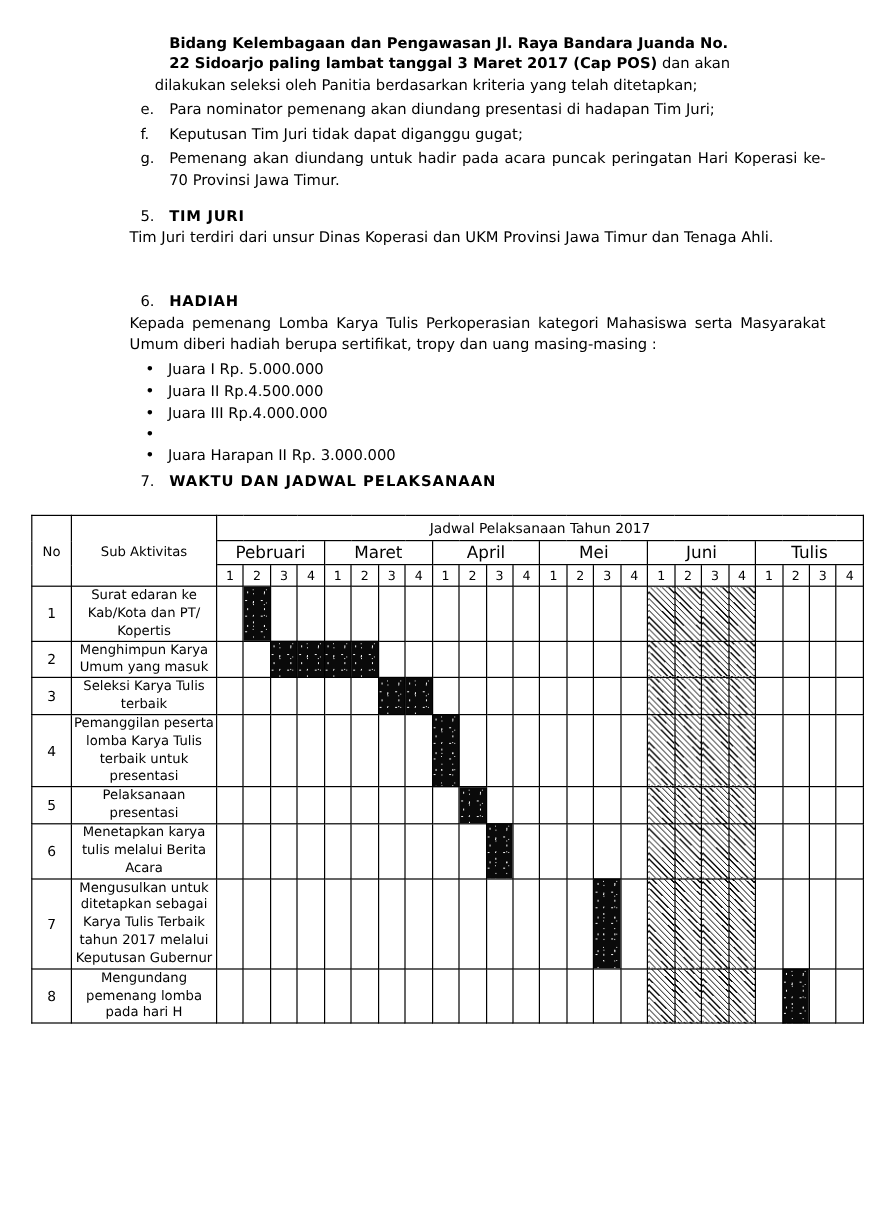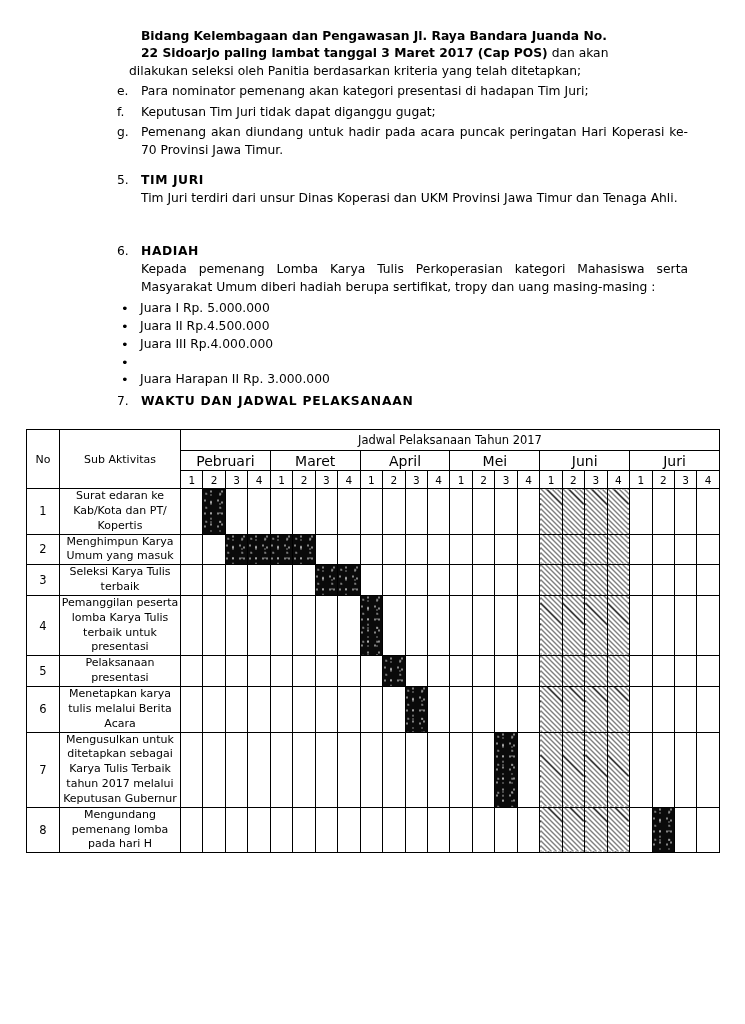--- a/index.html
+++ b/index.html
@@ -73,21 +73,20 @@
     width: 33px;
     flex: 0 0 33px;
     padding-left: 9px;
     box-sizing: border-box;
   }
   .sec-head .title {
     font-weight: bold;
     letter-spacing: 0.6px;
   }
   .sec-body {
-    margin-left: 33px;
     text-align: justify;
     margin-top: 1px;
   }
   .bullets {
     list-style: none;
     margin: 4px 0 0 0;
     padding: 0;
   }
   .bullets li {
     display: flex;
@@ -172,21 +171,21 @@
       <span>Bidang Kelembagaan dan Pengawasan Jl. Raya Bandara Juanda No.</span>
     </div>
     <div class="hdr-line">
       <span>22 Sidoarjo paling lambat tanggal 3 Maret 2017 (Cap POS)</span><span style="font-weight:normal"> dan akan</span>
     </div>
     <div class="hdr-cont">dilakukan seleksi oleh Panitia berdasarkan kriteria yang telah ditetapkan;</div>
 
     <ul class="lettered">
       <li>
         <span class="mark">e.</span>
-        <span class="txt">Para nominator pemenang akan kategori presentasi di hadapan Tim Juri;</span>
+        <span class="txt">Para nominator pemenang akan diundang presentasi di hadapan Tim Juri;</span>
       </li>
       <li>
         <span class="mark">f.</span>
         <span class="txt">Keputusan Tim Juri tidak dapat diganggu gugat;</span>
       </li>
       <li>
         <span class="mark">g.</span>
         <span class="txt">Pemenang akan diundang untuk hadir pada acara puncak peringatan Hari Koperasi ke-70 Provinsi Jawa Timur.</span>
       </li>
     </ul>
@@ -243,21 +242,21 @@
           <td class="col-no" rowspan="3">No</td>
           <td class="col-act" rowspan="3">Sub Aktivitas</td>
           <td class="hdr-top" colspan="24">Jadwal Pelaksanaan Tahun 2017</td>
         </tr>
         <tr id="month-row">
             <td class="hdr-month" colspan="4">Pebruari</td>
             <td class="hdr-month" colspan="4">Maret</td>
             <td class="hdr-month" colspan="4">April</td>
             <td class="hdr-month" colspan="4">Mei</td>
             <td class="hdr-month" colspan="4">Juni</td>
-            <td class="hdr-month" colspan="4">Juri</td>
+            <td class="hdr-month" colspan="4">Tulis</td>
           </tr>
         <tr id="week-row">
             <td class="cell-week">1</td>
             <td class="cell-week">2</td>
             <td class="cell-week">3</td>
             <td class="cell-week">4</td>
             <td class="cell-week">1</td>
             <td class="cell-week">2</td>
             <td class="cell-week">3</td>
             <td class="cell-week">4</td>

